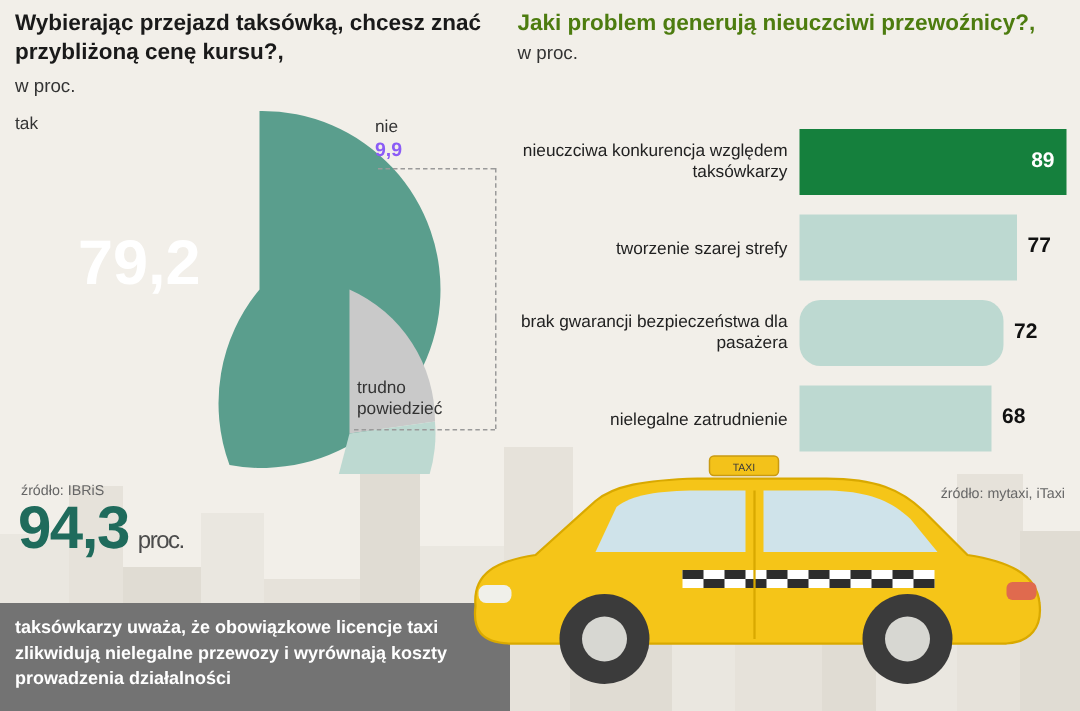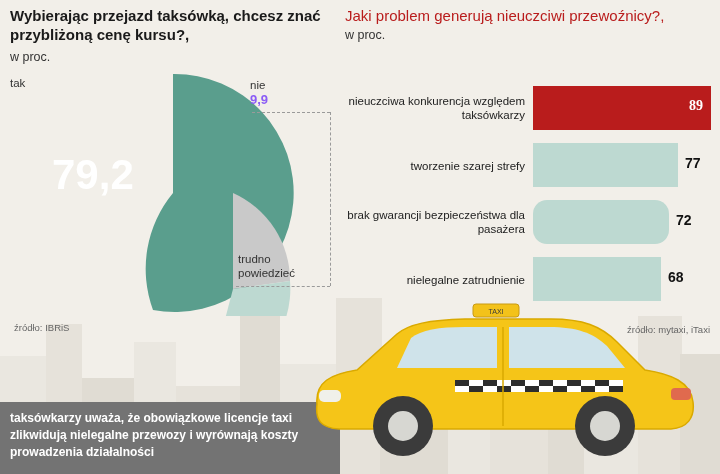--- a/index.html
+++ b/index.html
@@ -49,33 +49,33 @@
 
   .teal-band {
     position:absolute; left:0; bottom:0; width:340px; height:72px;
     background:#737373; color:#fff;
     font-size:12px; line-height:1.42; padding:8px 10px 0 10px; font-weight:bold;
   }
 
   
   .right-title {
     position:absolute; left:345px; top:6px; width:370px;
-    font-size:15px; font-weight:normal; color:#b91c1c; line-height:1.28;
+    font-size:15px; font-weight:bold; color:#4d7c0f; line-height:1.28;
   }
   .right-sub { position:absolute; left:345px; top:28px; font-size:12.5px; color:#333; }
 
   .bars { position:absolute; left:345px; top:86px; width:368px; }
   .bar-row { position:relative; height:46px; margin-bottom:11px; }
   .bar-label {
     position:absolute; left:0; width:180px; text-align:right;
     font-size:11.5px; color:#222; line-height:1.25;
   }
   .bar-track { position:absolute; left:188px; top:0; height:44px; }
   .bar-fill { height:44px; background:#bdd9d1; position:relative; }
-  .bar-fill.hl { background:#b91c1c;font-family:Liberation Serif, serif; }
+  .bar-fill.hl { background:#15803d; }
   .bar-val {
     position:absolute; right:8px; top:12px; font-size:14px; font-weight:bold; color:#1f3b35;
   }
   .bar-val.out { right:auto; left:calc(100% + 7px); color:#111; }
   .src-right { position:absolute; right:10px; top:324px; font-size:9.5px; color:#666; }
 
   
   .taxi { position:absolute; left:305px; top:286px; width:400px; height:185px; }
 </style>
 </head>
@@ -131,20 +131,23 @@
   <div class="leader v" style="left:330px; top:112px; height:100px;"></div>
 
   <div class="lbl right" style="left:238px; top:252px; width:88px;">
     <span>trudno powiedzieć</span>
   </div>
   <div class="leader" style="left:236px; top:286px; width:94px;"></div>
   <div class="leader v" style="left:330px; top:212px; height:74px;"></div>
 
   <div class="src-left">źródło: IBRiS</div>
 
+  <div class="big-pct">
+    <span>94,3</span><span class="unit">proc.</span>
+  </div>
 
   <div class="teal-band">taksówkarzy uważa, że obowiązkowe licencje taxi zlikwidują nielegalne przewozy i wyrównają koszty prowadzenia działalności</div>
 
   <div class="right-title">Jaki problem generują nieuczciwi przewoźnicy?,</div>
   <div class="right-sub">w proc.</div>
 
   <div class="bars">
 
     <div class="bar-row">
       <div class="bar-label" style="top:8px;">nieuczciwa konkurencja względem taksówkarzy</div>

